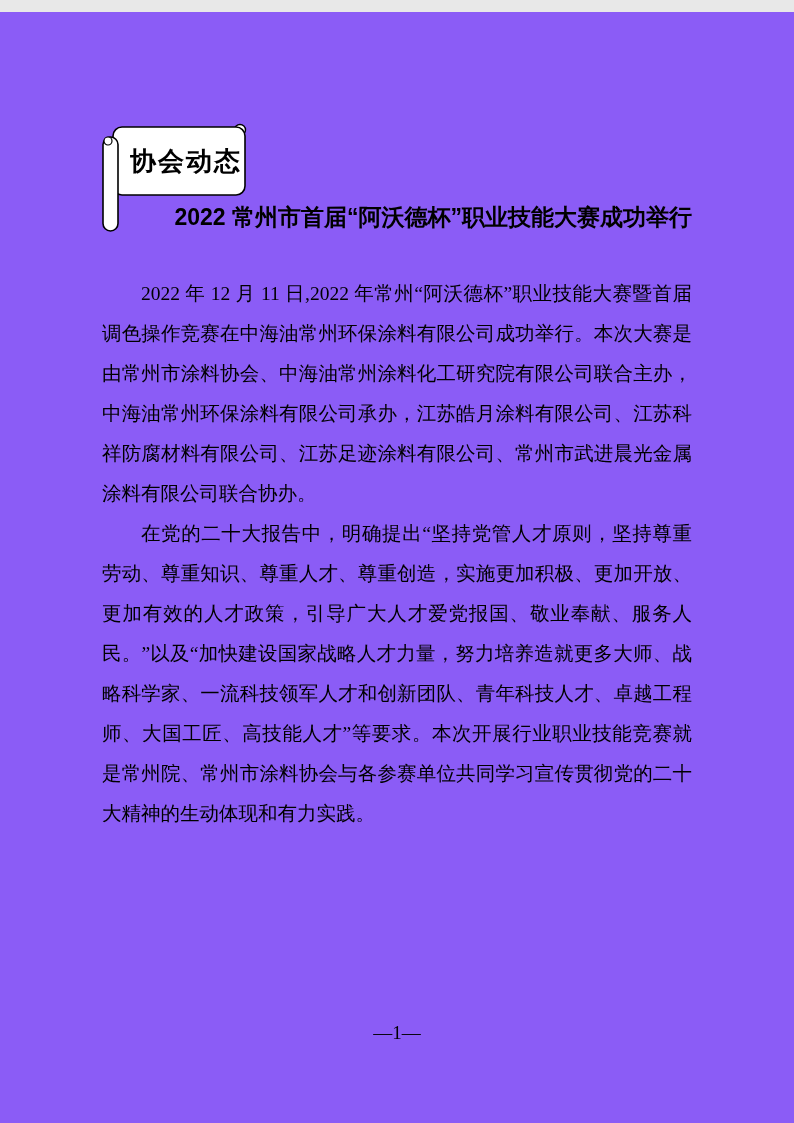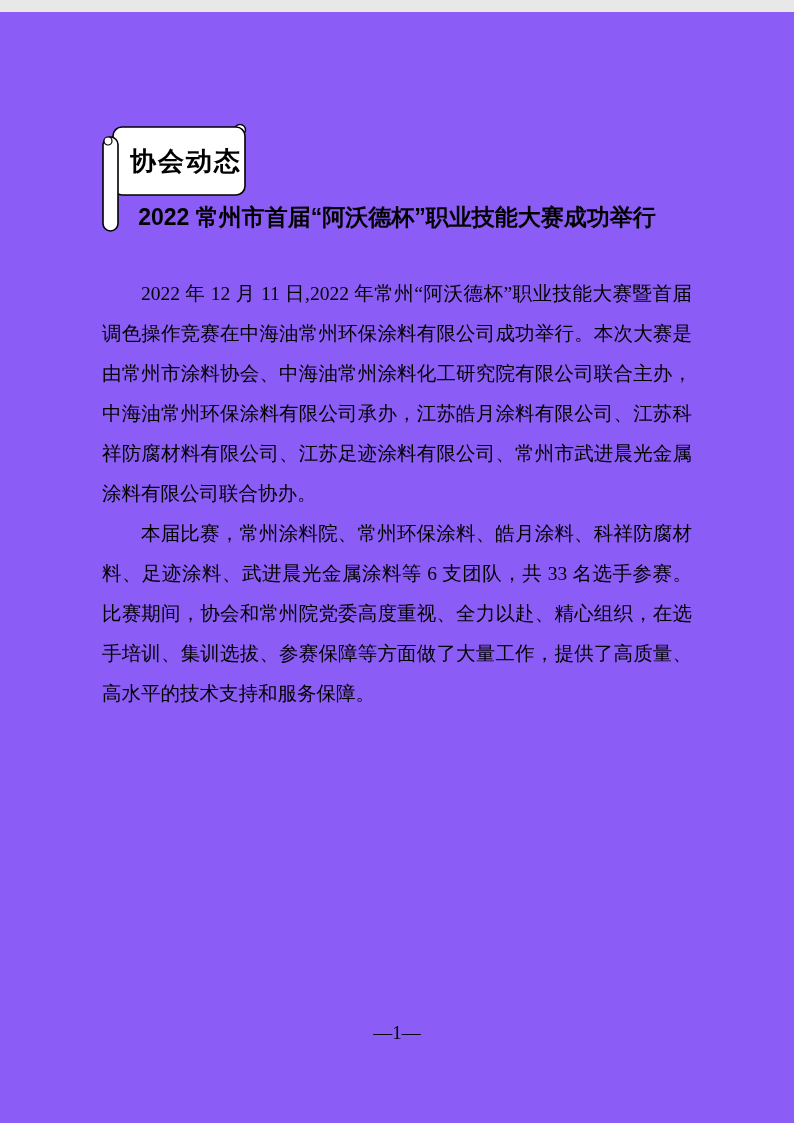--- a/index.html
+++ b/index.html
@@ -34,21 +34,21 @@
     letter-spacing: 2px;
     color: #000;
     white-space: nowrap;
   }
   .title {
     position: absolute;
     top: 190px;
     left: 102px;
     width: 590px;
     margin: 0;
-    text-align: center;
+    text-align: right;
     font-family: "Liberation Sans", "DejaVu Sans", sans-serif;
     font-weight: bold;
     font-size: 23px;
     color: #000;
     white-space: nowrap;
   }
   .article-body {
     position: absolute;
     top: 262px;
     left: 102px;
@@ -89,18 +89,18 @@
 
       <circle cx="8" cy="21" r="4" fill="#ffffff" stroke="#000000" stroke-width="1.2"></circle>
     </svg>
     <span class="banner-label">协会动态</span>
   </div>
 
   <h1 class="title">2022 常州市首届“阿沃德杯”职业技能大赛成功举行</h1>
 
   <div class="article-body">
     <p>2022 年 12 月 11 日,2022 年常州“阿沃德杯”职业技能大赛暨首届调色操作竞赛在中海油常州环保涂料有限公司成功举行。本次大赛是由常州市涂料协会、中海油常州涂料化工研究院有限公司联合主办，中海油常州环保涂料有限公司承办，江苏皓月涂料有限公司、江苏科祥防腐材料有限公司、江苏足迹涂料有限公司、常州市武进晨光金属涂料有限公司联合协办。</p>
-    <p>本届比赛，常州涂料院、常州环保涂料、皓月涂料、科祥防腐材料、足迹涂料、武进晨光金属涂料等 6 支团队，共 33 名选手参赛。比赛期间，协会和常州院党委高度重视、全力以赴、精心组织，在选手培训、集训选拔、参赛保障等方面做了大量工作，提供了高质量、高水平的技术支持和服务保障。</p>
+    <p>在党的二十大报告中，明确提出“坚持党管人才原则，坚持尊重劳动、尊重知识、尊重人才、尊重创造，实施更加积极、更加开放、更加有效的人才政策，引导广大人才爱党报国、敬业奉献、服务人民。”以及“加快建设国家战略人才力量，努力培养造就更多大师、战略科学家、一流科技领军人才和创新团队、青年科技人才、卓越工程师、大国工匠、高技能人才”等要求。本次开展行业职业技能竞赛就是常州院、常州市涂料协会与各参赛单位共同学习宣传贯彻党的二十大精神的生动体现和有力实践。</p>
   </div>
 
   <div class="page-footer">—1—</div>
 
 </div>
 
 </body></html>

